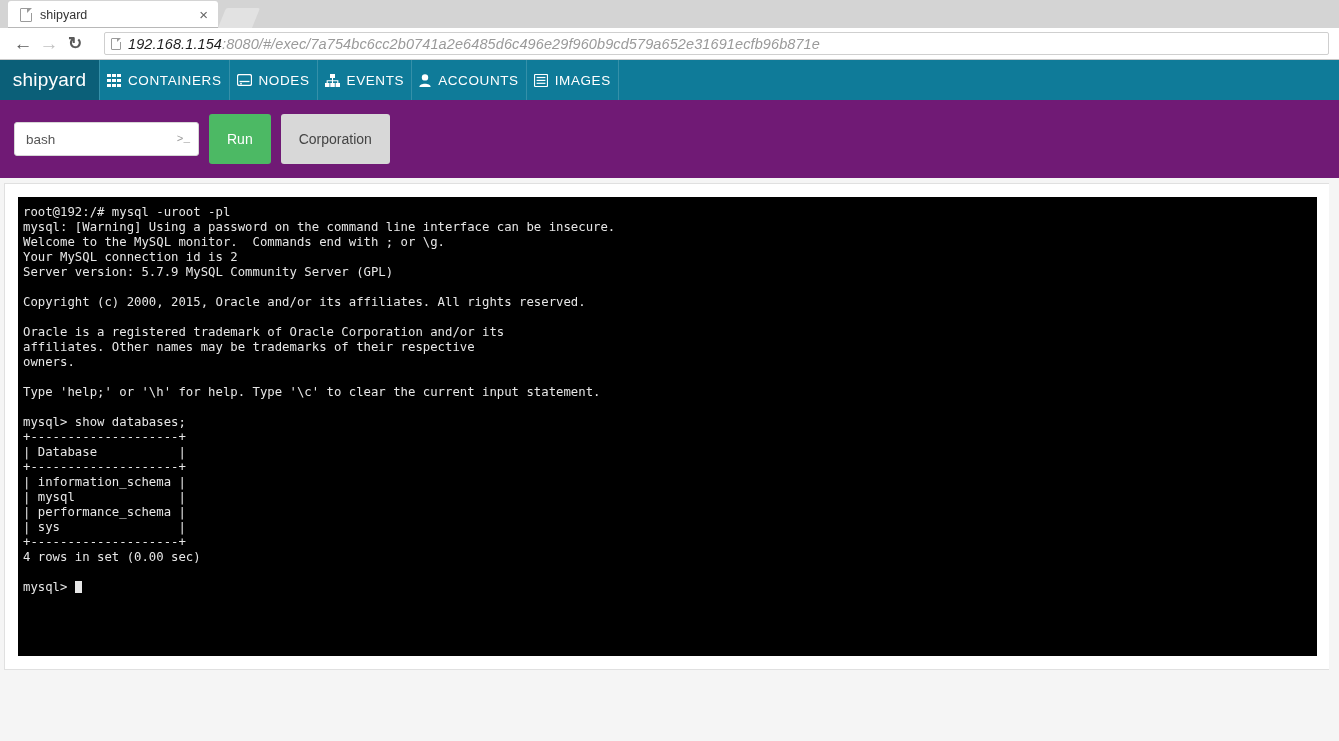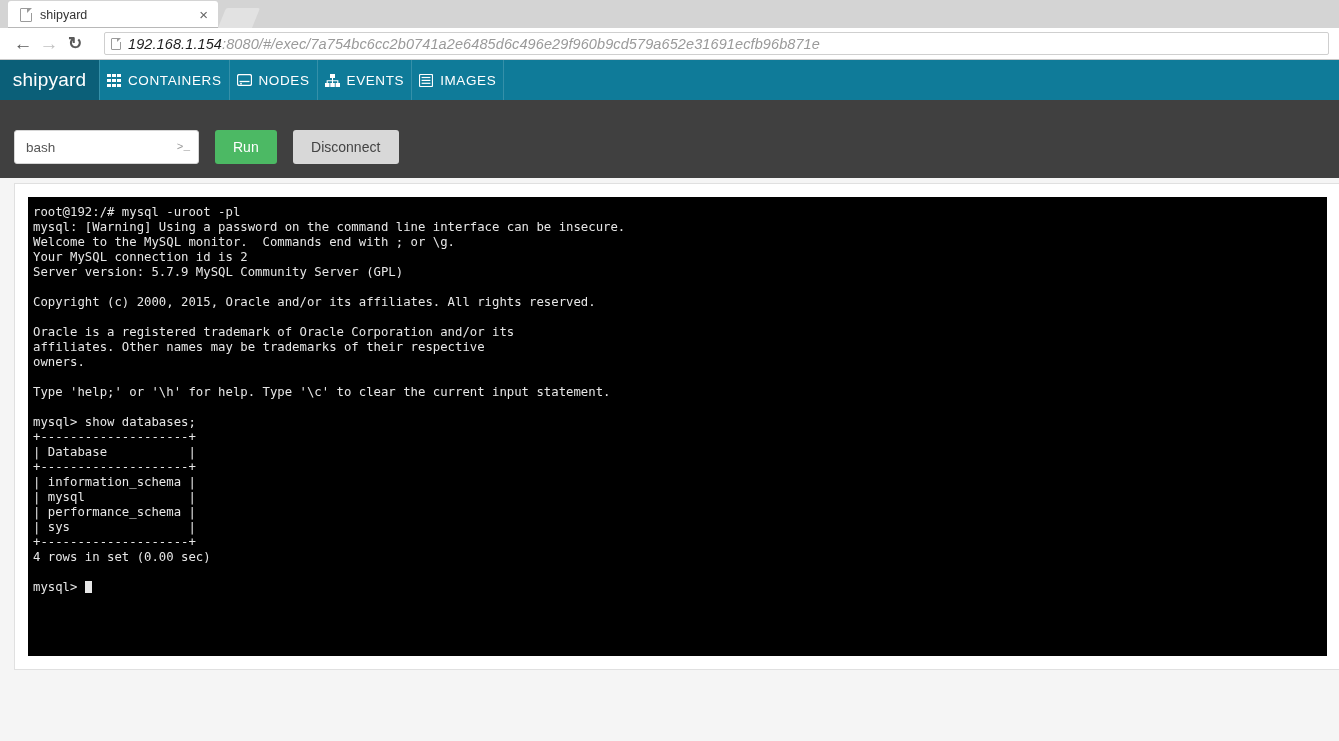--- a/index.html
+++ b/index.html
@@ -160,23 +160,23 @@
     cursor: pointer;
     white-space: nowrap;
   }
   .sy-nav-item:first-child { border-left: 1px solid rgba(255,255,255,0.16); }
   .sy-nav-item svg { display:block; }
 
   
   .cmd-bar {
     display: flex;
     align-items: center;
-    padding: 30px 0 14px 14px;
-    gap: 16px;
-    background: #404040;
+    padding: 14px 0 14px 14px;
+    gap: 10px;
+    background: #701a75;
   }
   .cmd-input-wrap {
     position: relative;
     width: 185px;
   }
   .cmd-input {
     width: 185px;
     height: 34px;
     border: 1px solid #d6d6d6;
     border-radius: 3px;
@@ -190,35 +190,35 @@
   .cmd-input-icon {
     position: absolute;
     right: 9px; top: 50%;
     transform: translateY(-50%);
     font-size: 11px;
     color: #999;
     font-family: "Liberation Mono", monospace;
     pointer-events: none;
   }
   .btn {
-    height: 34px;
+    height: 50px;
     border: none;
     border-radius: 3px;
     font-family: "Liberation Sans", sans-serif;
     font-size: 14px;
     cursor: pointer;
     padding: 0 18px;
     line-height: 34px;
   }
   .btn-run { background: #4cb964; color: #ffffff; min-width: 61px; }
   .btn-disconnect { background: #d8d8d8; color: #444444; min-width: 106px; }
 
   
   .term-panel {
-    margin: 5px 0 0 14px;
+    margin: 5px 0 0 4px;
     background: #ffffff;
     border: 1px solid #e0e0e0;
     border-right: none;
     padding: 13px 12px 13px 13px;
     width: 1325px;
     height: 487px;
   }
   .term {
     background: #000000;
     width: 100%;
@@ -308,20 +308,29 @@
             <rect x="0" y="9" width="4.5" height="4" fill="#ffffff"></rect>
             <rect x="5.3" y="9" width="4.5" height="4" fill="#ffffff"></rect>
             <rect x="10.6" y="9" width="4.4" height="4" fill="#ffffff"></rect>
             <path d="M7.5 4 L7.5 6.8 M2.2 9 L2.2 6.8 L12.8 6.8 L12.8 9 M7.5 6.8 L7.5 9" stroke="#ffffff" stroke-width="1.1" fill="none"></path>
           </svg>
       </span>
       <span>EVENTS</span>
     </div>
 
 
+    <div class="sy-nav-item">
+      <span>
+        <svg width="12" height="13" viewBox="0 0 12 13">
+            <circle cx="6" cy="3.4" r="3.2" fill="#ffffff"></circle>
+            <path d="M0.4 13 C0.4 8.8 11.6 8.8 11.6 13 Z" fill="#ffffff"></path>
+          </svg>
+      </span>
+      <span>ACCOUNTS</span>
+    </div>
 
     <div class="sy-nav-item">
       <span>
         <svg width="14" height="13" viewBox="0 0 14 13">
             <rect x="0.5" y="0.5" width="13" height="12" rx="1" fill="none" stroke="#ffffff" stroke-width="1.2"></rect>
             <line x1="2.6" y1="3.5" x2="11.4" y2="3.5" stroke="#ffffff" stroke-width="1.2"></line>
             <line x1="2.6" y1="6.4" x2="11.4" y2="6.4" stroke="#ffffff" stroke-width="1.2"></line>
             <line x1="2.6" y1="9.3" x2="11.4" y2="9.3" stroke="#ffffff" stroke-width="1.2"></line>
           </svg>
       </span>
@@ -330,21 +339,21 @@
 
   </div>
 </div>
 
 <div class="cmd-bar">
   <div class="cmd-input-wrap">
     <input class="cmd-input" type="text" value="bash" style="">
     <span class="cmd-input-icon">&gt;_</span>
   </div>
   <button class="btn btn-run">Run</button>
-  <button class="btn btn-disconnect">Disconnect</button>
+  <button class="btn btn-disconnect">Corporation</button>
 </div>
 
 <div class="term-panel">
   <div class="term">
     <pre id="term-out">root@192:/# mysql -uroot -pl
 mysql: [Warning] Using a password on the command line interface can be insecure.
 Welcome to the MySQL monitor.  Commands end with ; or \g.
 Your MySQL connection id is 2
 Server version: 5.7.9 MySQL Community Server (GPL)
 

